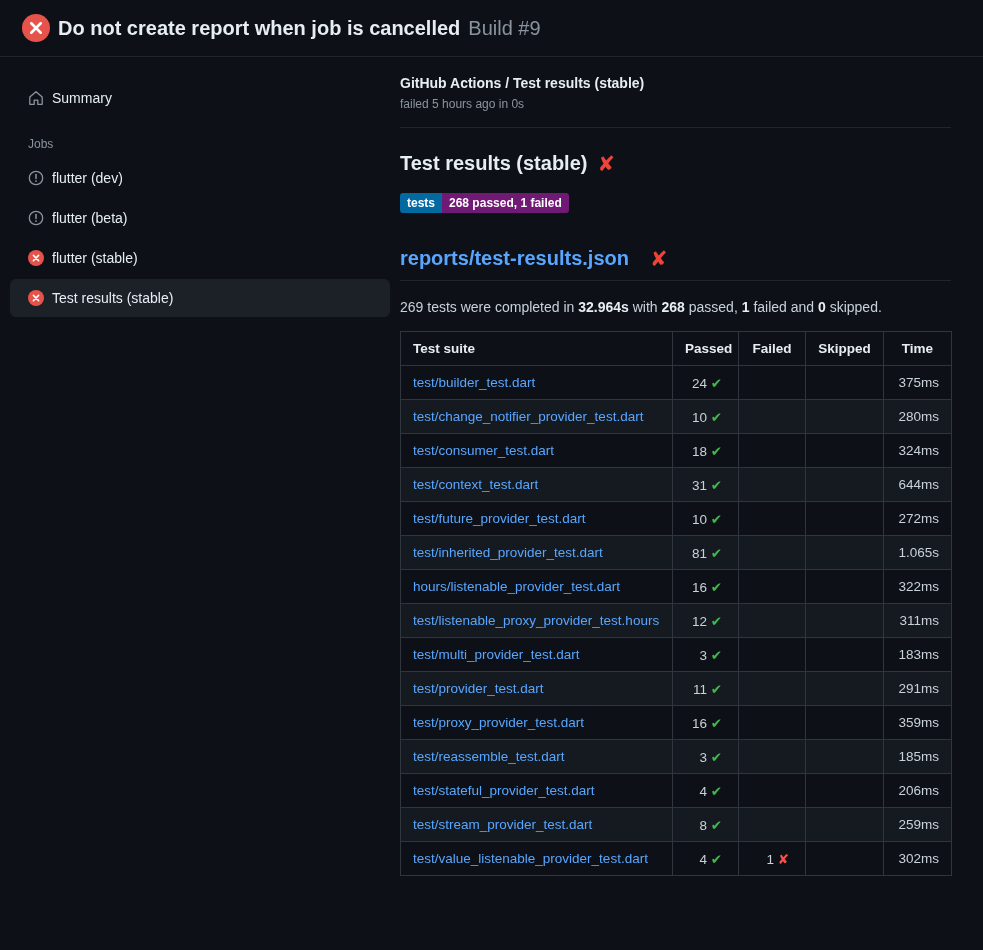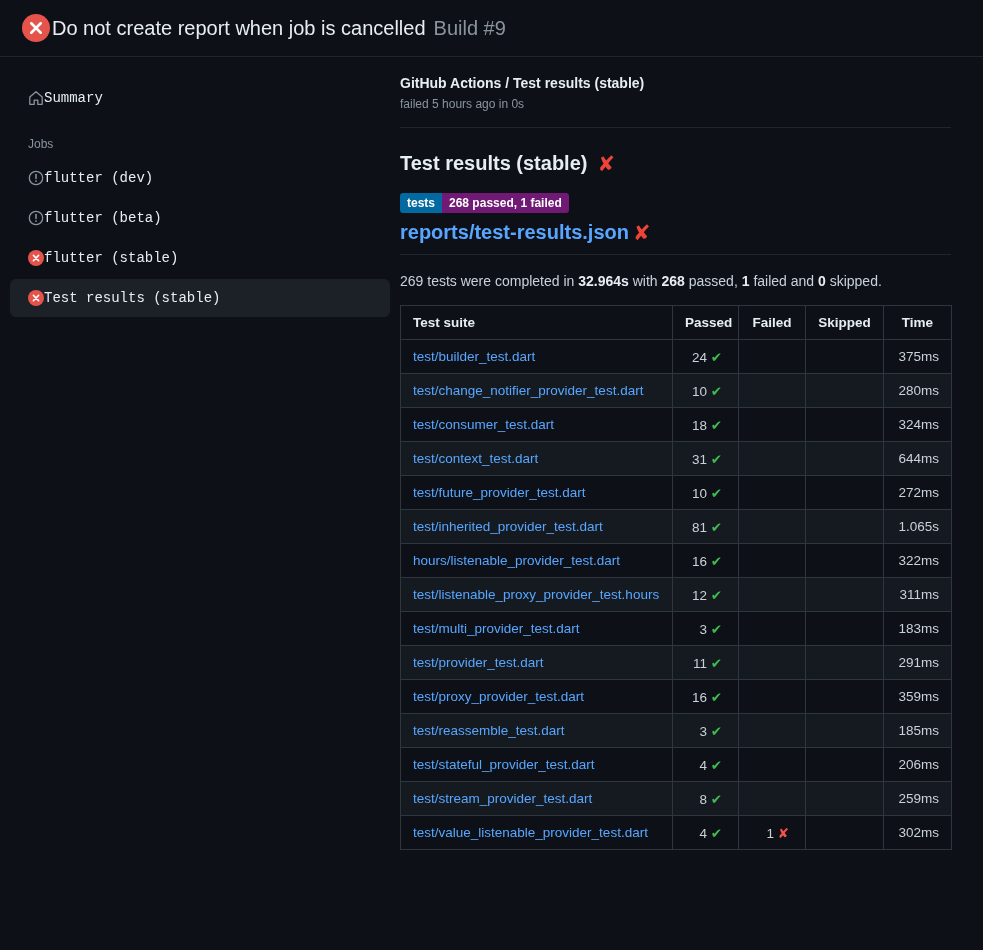--- a/index.html
+++ b/index.html
@@ -10,34 +10,34 @@
     color:#c9d1d9;
     overflow:hidden;
   }
   
   .header {
     display:flex; align-items:center;
     height:57px; padding:0 22px;
     border-bottom:1px solid #21262d;
   }
   .status-icon-lg { width:28px; height:28px; flex:none; display:block; }
-  .header-title { font-size:20px; font-weight:normal; color:#e6edf3; margin-left:2px; white-space:nowrap; }
+  .header-title { font-size:20px; font-weight:bold; color:#e6edf3; margin-left:8px; white-space:nowrap; }
   .header-build { font-size:20px; font-weight:normal; color:#8b949e; margin-left:8px; white-space:nowrap; }
 
   
   .layout { display:flex; align-items:flex-start; }
   .sidebar { width:400px; flex:none; padding:22px 10px 0 10px; }
   .main { flex:1; min-width:0; padding:18px 32px 0 0; }
 
   
   .side-item {
-    display:flex; align-items:center; gap:0;
+    display:flex; align-items:center; gap:8px;
     padding:11px 18px; margin-bottom:2px;
     border-radius:6px; font-size:14px; color:#e6edf3;
-    cursor:pointer; white-space:nowrap;font-family:Liberation Mono, monospace;
+    cursor:pointer; white-space:nowrap;
   }
   .side-item.selected { background:#1c2128; }
   .jobs-label { font-size:12px; color:#8b949e; padding:18px 18px 8px 18px; }
   .icon16 { width:16px; height:16px; flex:none; display:block; }
 
   
   .breadcrumb { font-size:14px; font-weight:bold; color:#e6edf3; }
   .status-line { font-size:12px; color:#8b949e; margin-top:6px; }
   .divider { border-bottom:1px solid #21262d; margin-top:16px; }
 
@@ -50,24 +50,24 @@
 
   .badge {
     display:inline-flex; margin-top:18px;
     font-size:12px; font-weight:bold; color:#ffffff;
     border-radius:3px; overflow:hidden; line-height:1;
   }
   .badge .k { background:#0369a1; padding:4px 7px; }
   .badge .v { background:#701a75; padding:4px 7px; }
 
   .report-title {
-    margin-top:8px; padding-bottom:10px;
+    margin-top:34px; padding-bottom:10px;
     border-bottom:1px solid #21262d;
     font-size:20px; font-weight:bold; color:#58a6ff;
-    display:flex; align-items:center; gap:4px;
+    display:flex; align-items:center; gap:21px;
   }
 
   .summary-line { margin-top:18px; font-size:14px; color:#c9d1d9; }
   .summary-line b { color:#e6edf3; }
 
   
   table { margin-top:16px; width:551px; border-collapse:collapse; font-size:13.5px; table-layout:fixed; }
   th, td { border:1px solid #30363d; padding:7px 12px; height:34px; }
   th { font-weight:bold; color:#e6edf3; text-align:center; white-space:nowrap; }
   th.col-suite { text-align:left; }

